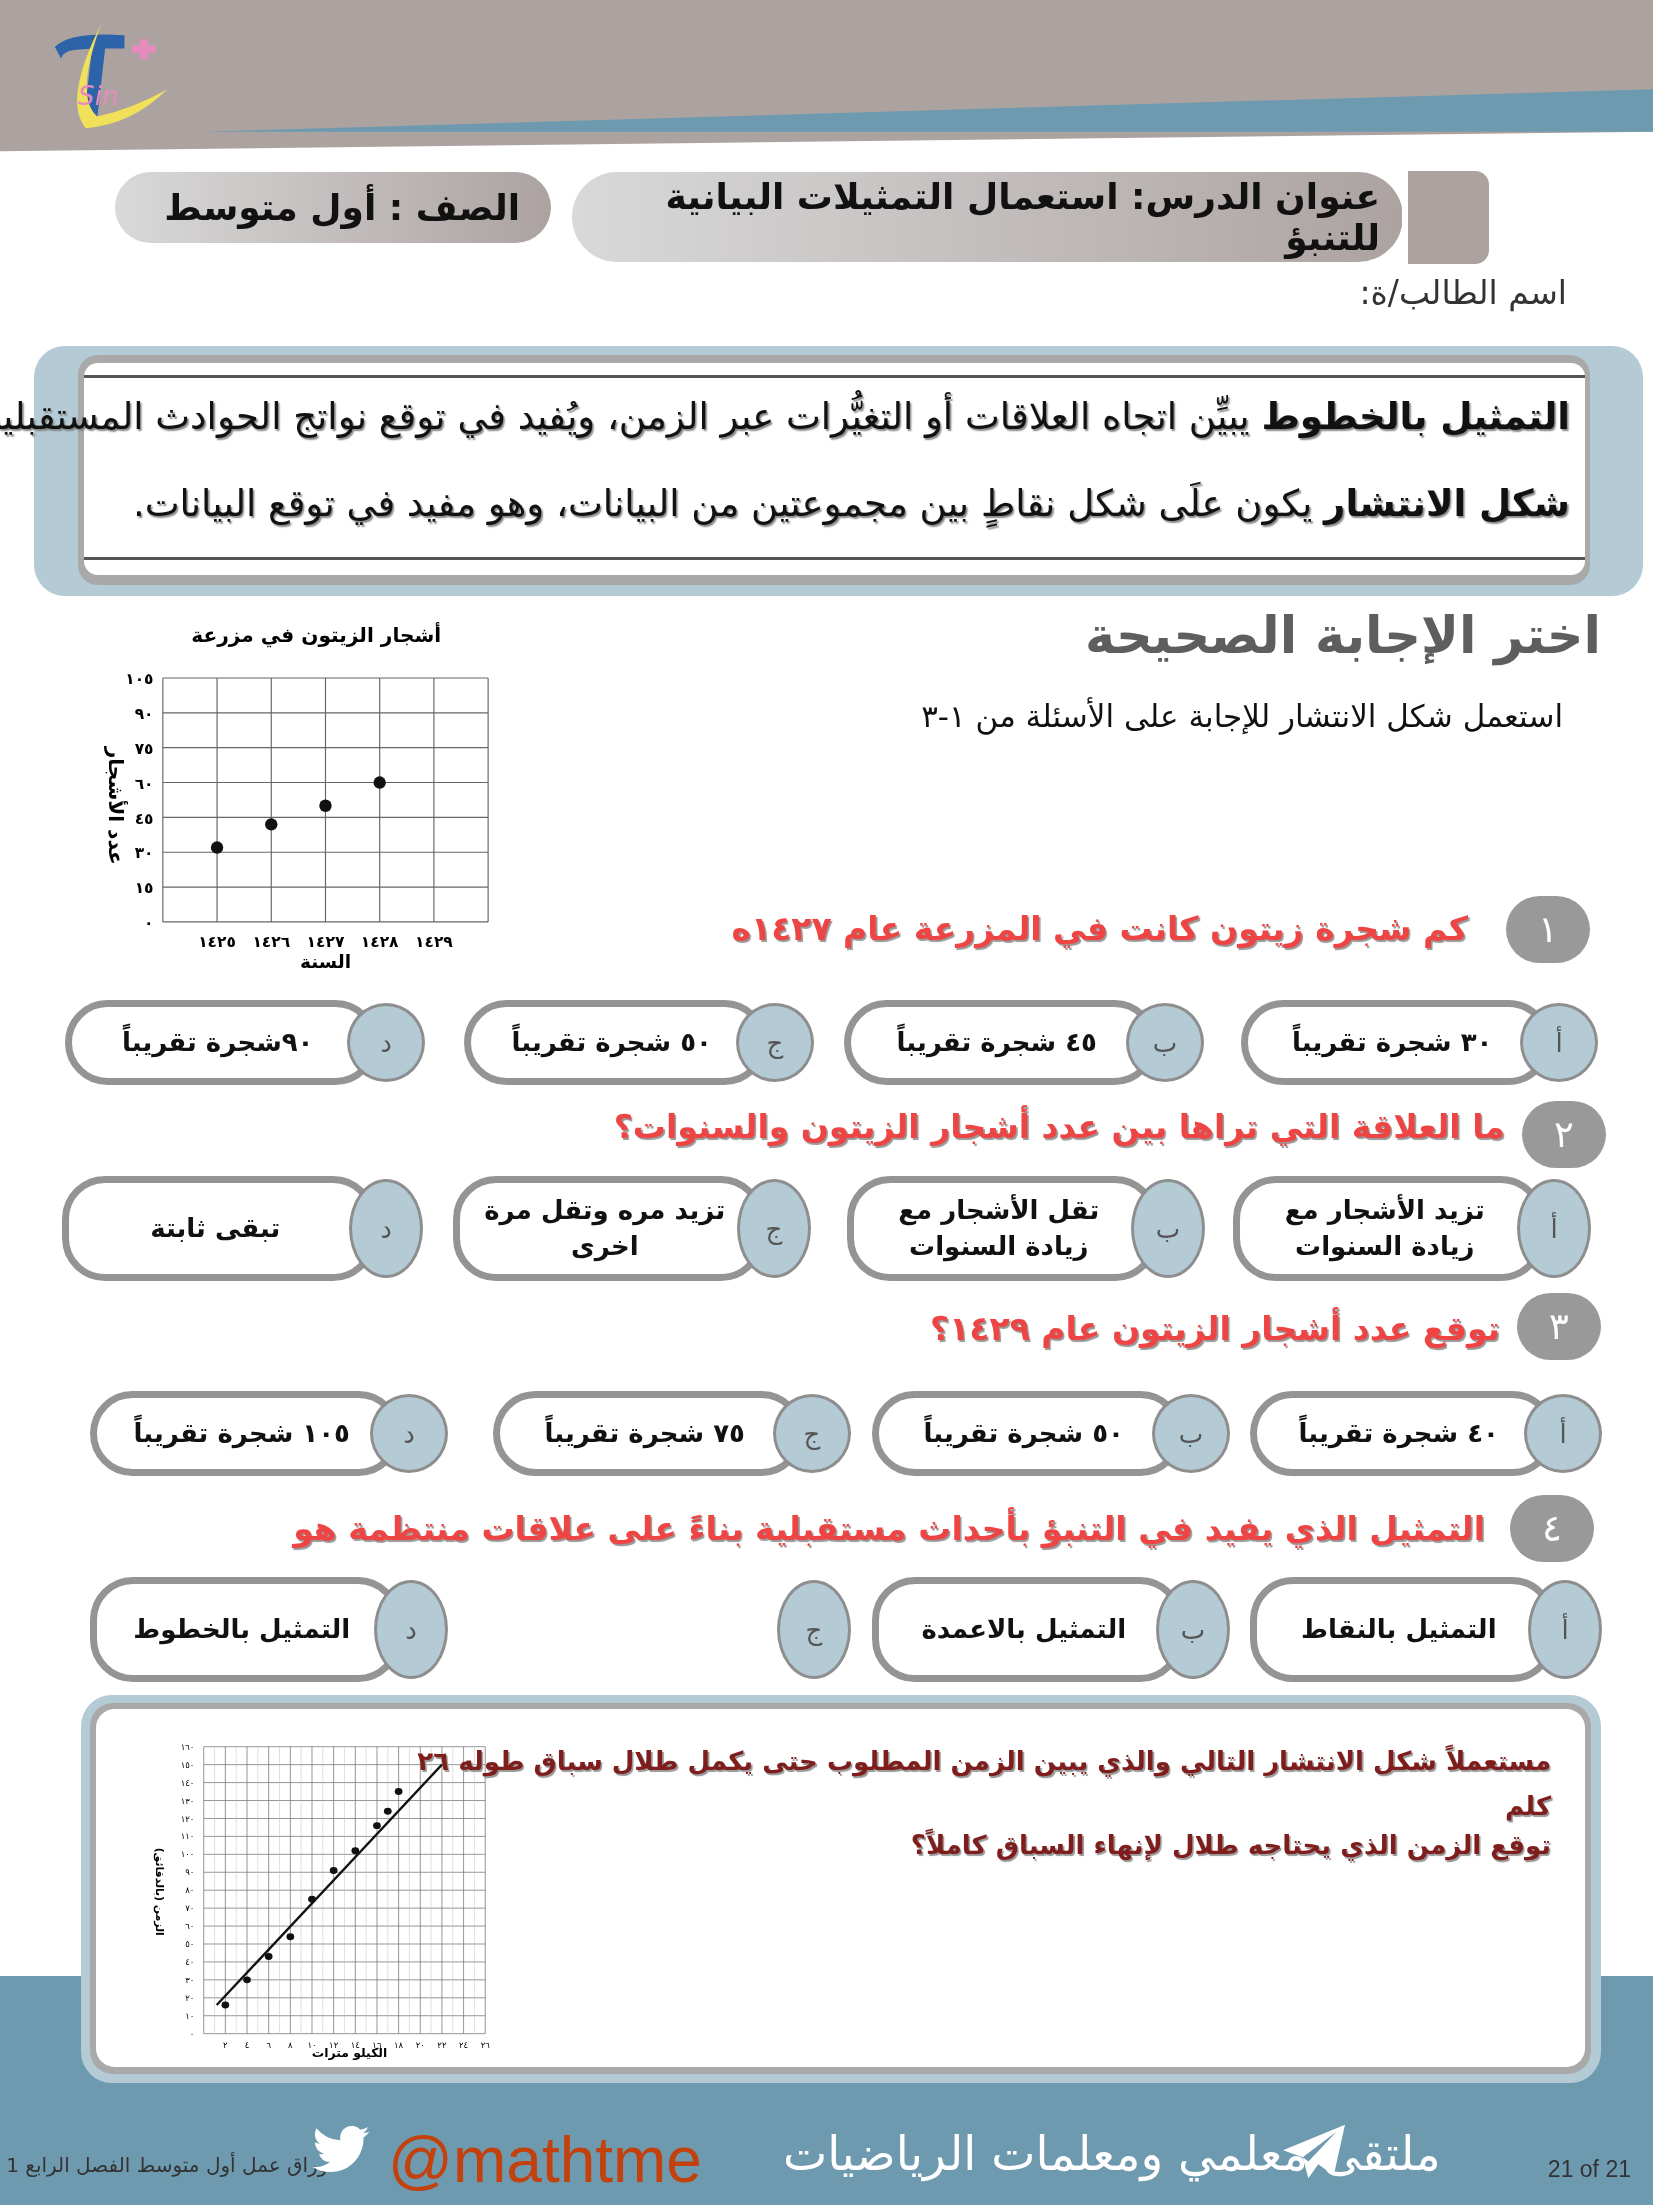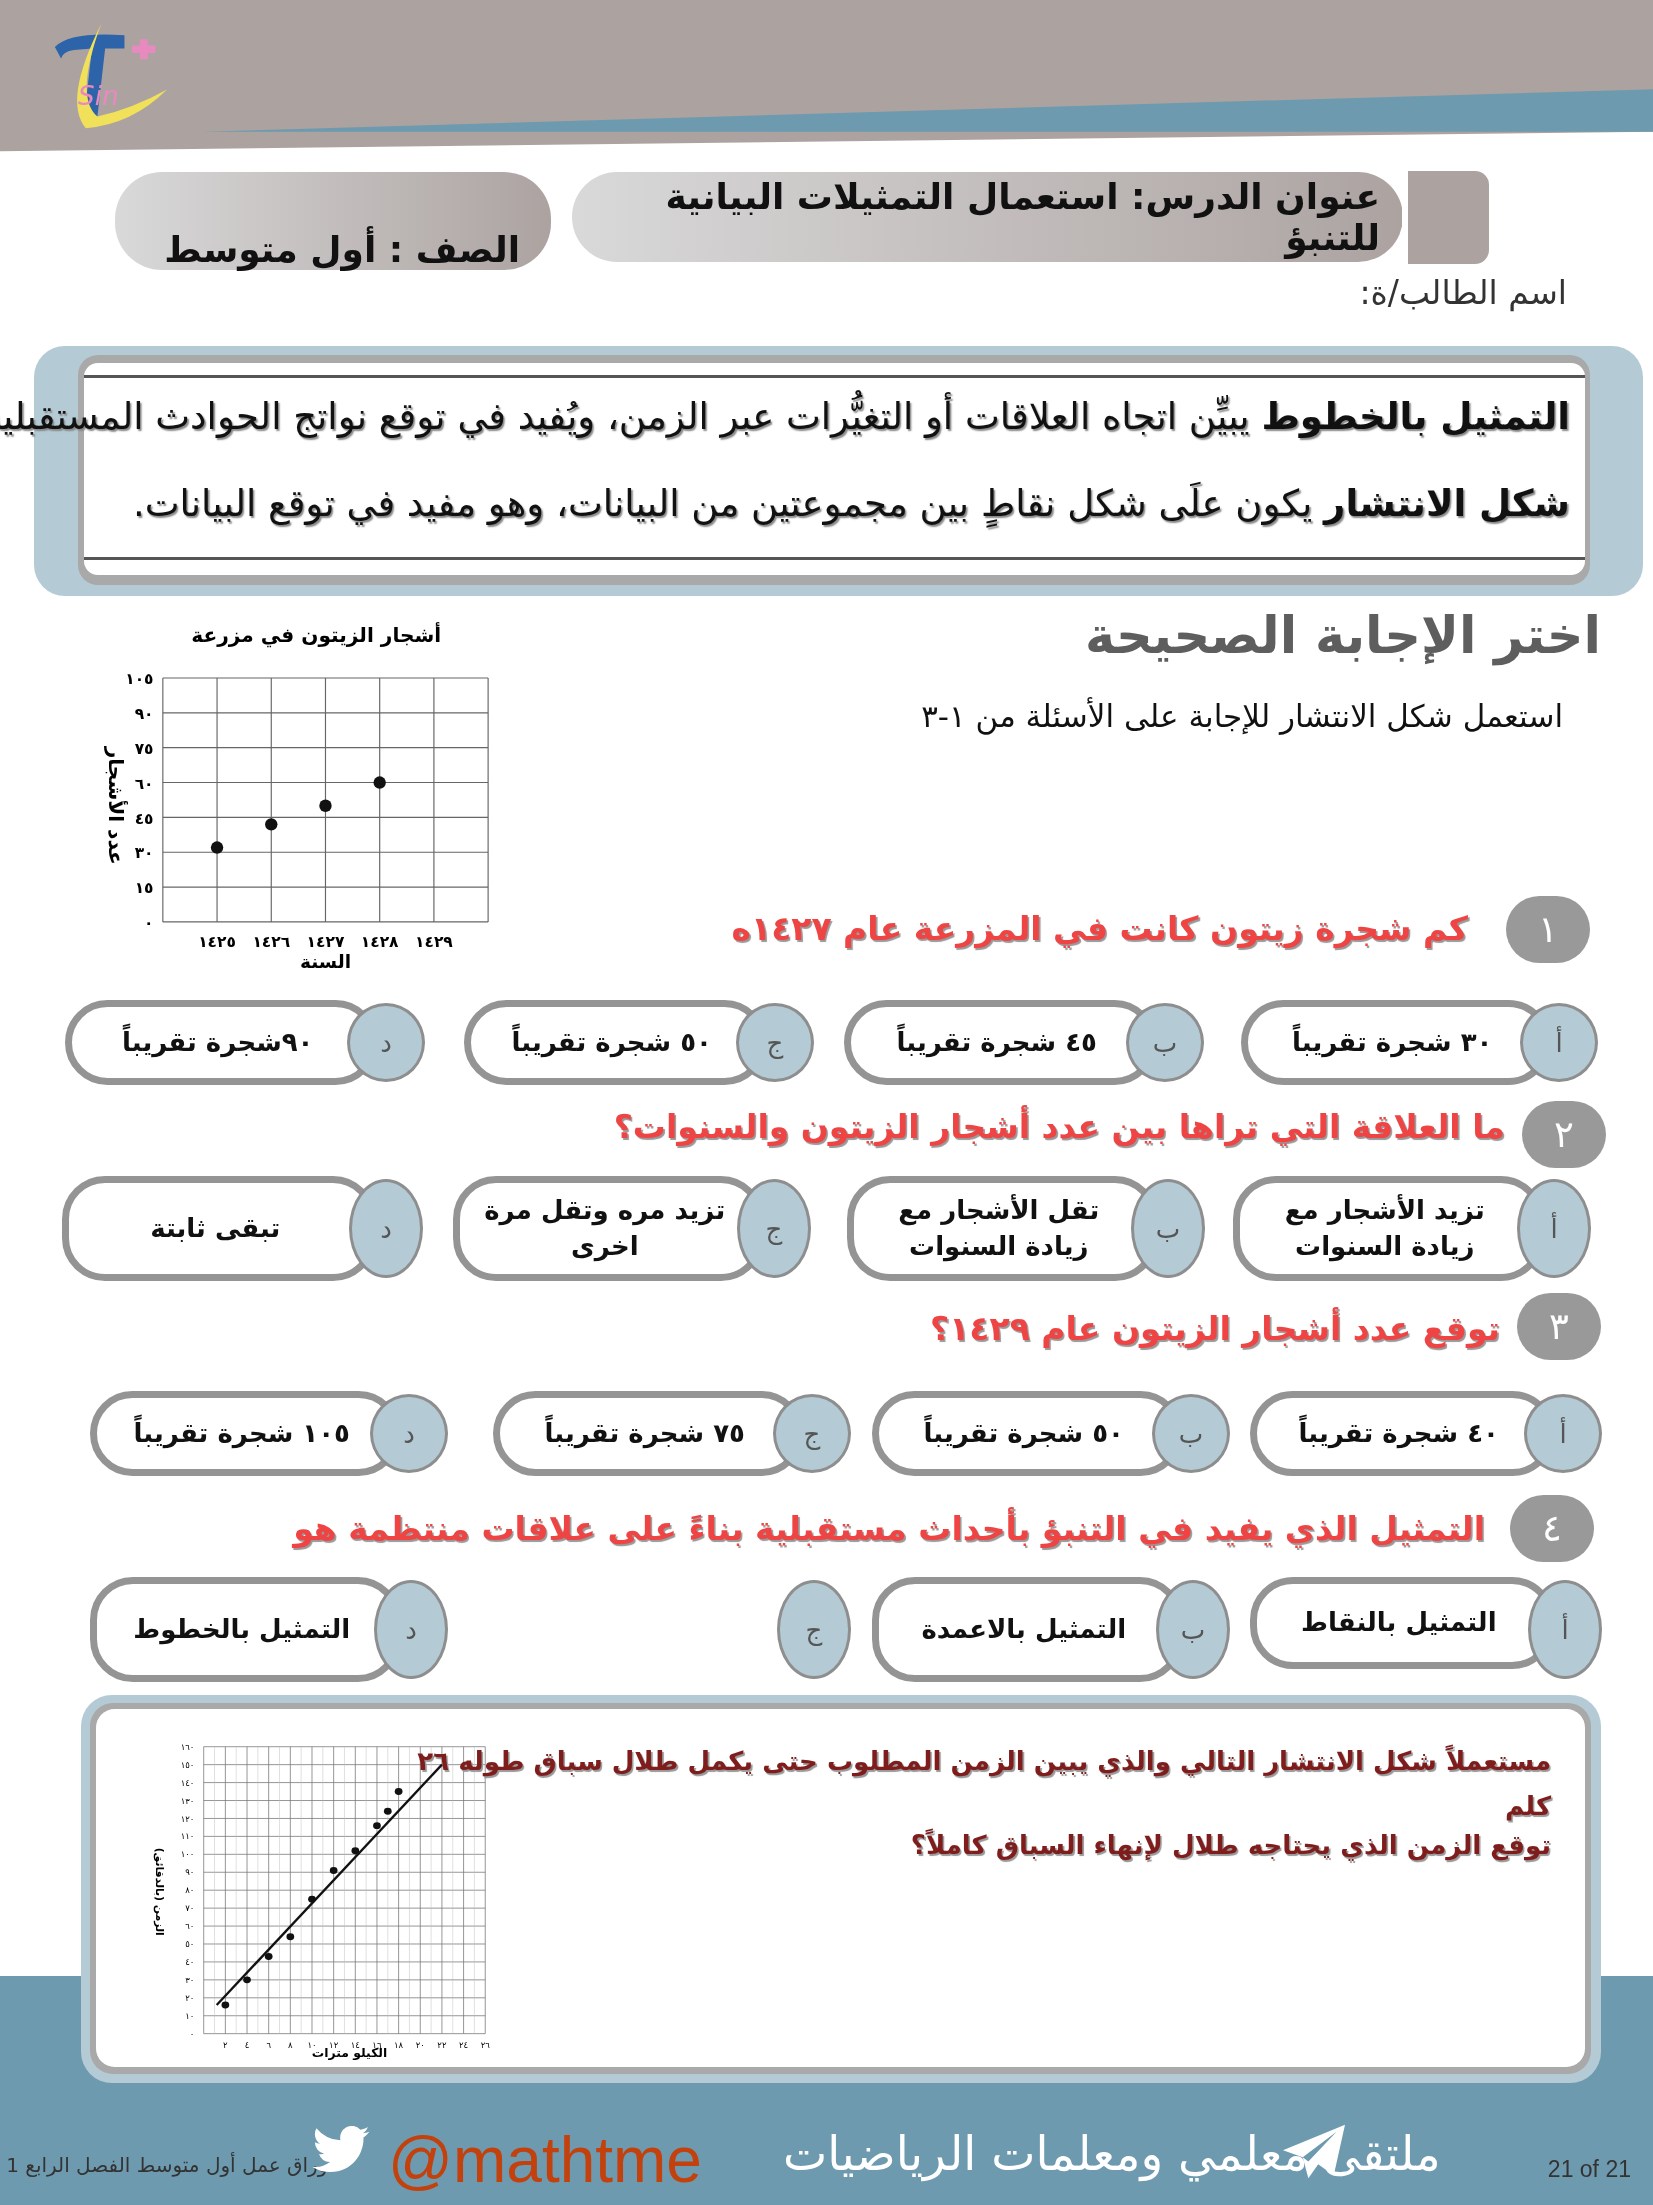--- a/index.html
+++ b/index.html
@@ -6,21 +6,21 @@
   html, body { width: 1654px; height: 2205px; background: #ffffff; overflow: hidden; }
   body { position: relative; font-family: "DejaVu Sans", sans-serif; color: #111; }
   .abs { position: absolute; }
 
   
   #header-band { left: 0; top: 0; width: 1654px; height: 155px; }
   #logo { left: 39px; top: 15.5px; width: 140px; height: 116px; }
 
   
   .pill { position: absolute; border-radius: 47px; background: linear-gradient(to right, #d9d9d9, #aca3a1); display: flex; align-items: center; }
-  #grade-pill { left: 115px; top: 172px; width: 436px; height: 98px; justify-content: flex-end; padding-right: 31px; align-items: flex-end; }
+  #grade-pill { left: 115px; top: 172px; width: 436px; height: 71px; justify-content: flex-end; padding-right: 31px; }
   #lesson-pill { left: 572px; top: 172px; width: 831px; height: 90px; justify-content: flex-end; padding-right: 23px; }
   #lesson-tab { left: 1402px; top: 171px; width: 87px; height: 93px; background: #aca3a1; border-radius: 0 14px 14px 0; border-left: 6.2px solid #fff; }
   .pill-text { font-size: 36px; font-weight: bold; direction: rtl; color: #111; }
   #student-name { right: 87px; top: 273px; font-size: 33px; direction: rtl; color: #333; }
 
   
   #def-outer { left: 34px; top: 346px; width: 1609px; height: 250px; background: #b4cbd6; border-radius: 31px; }
   #def-mid { left: 78px; top: 355px; width: 1512px; height: 230px; background: #a9a9a9; border-radius: 20px; }
   #def-inner { left: 84px; top: 363px; width: 1501px; height: 212px; background: #fff; border-radius: 14px; }
   .hr-line { position: absolute; left: 84px; width: 1501px; height: 3.1px; background: #555; }
@@ -219,21 +219,21 @@
       <div class="opt-letter">ج</div>
     </div>
     <div class="opt" style="left: 90px; top: 1391px; width: 358px;">
       <div class="opt-body">
         <span class="opt-text">١٠٥ شجرة تقريباً</span>
       </div>
       <div class="opt-letter">د</div>
     </div>
     <div class="qnum" style="top: 1495px; right: 60px;">٤</div>
     <div class="qtext" style="top: 1509px; right: 169px;">التمثيل الذي يفيد في التنبؤ بأحداث مستقبلية بناءً على علاقات منتظمة هو</div>
-    <div class="opt" style="left: 1250px; top: 1577px; width: 352px; height: 92px;">
+    <div class="opt" style="left: 1250px; top: 1577px; width: 352px; height: 105px;">
       <div class="opt-body">
         <span class="opt-text">التمثيل بالنقاط</span>
       </div>
       <div class="opt-letter" style="height: 99px; width: 74px;">أ</div>
     </div>
     <div class="opt" style="left: 872px; top: 1577px; width: 358px; height: 105px;">
       <div class="opt-body">
         <span class="opt-text">التمثيل بالاعمدة</span>
       </div>
       <div class="opt-letter" style="height: 99px; width: 74px;">ب</div>

